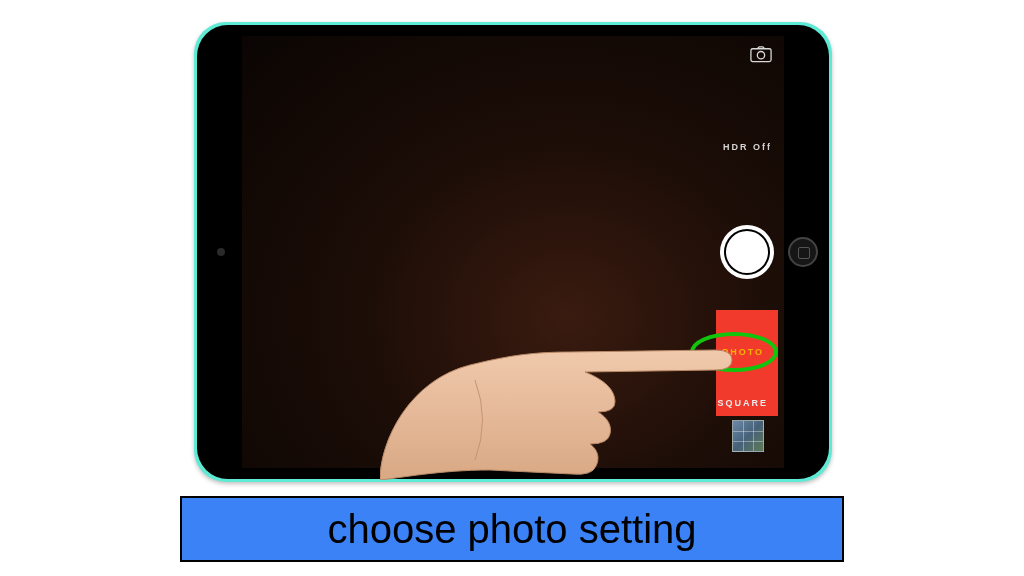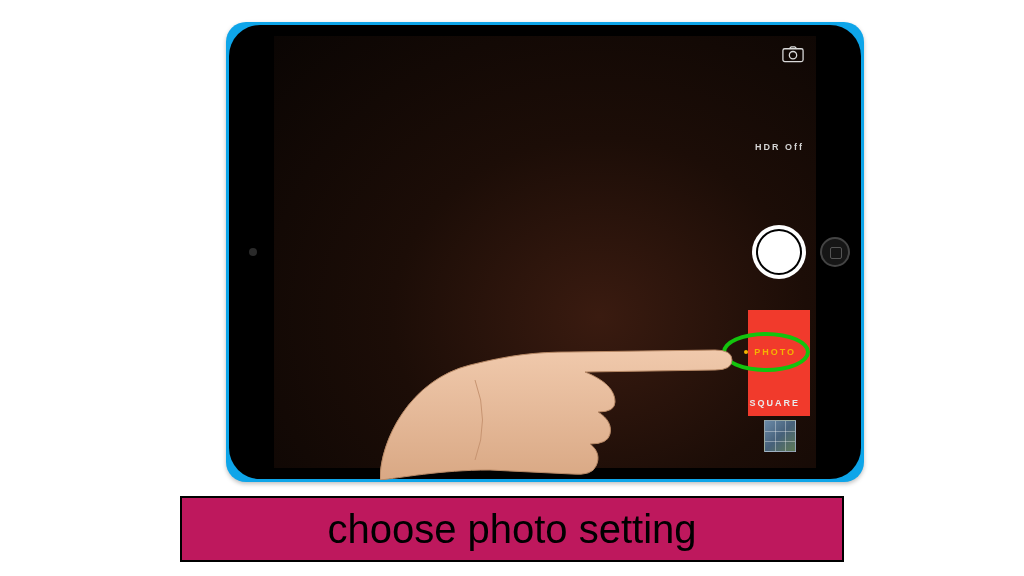--- a/index.html
+++ b/index.html
@@ -17,24 +17,23 @@
     height: 576px;
   }
 
   
   .ipad {
     position: absolute;
     left: 194px;
     top: 22px;
     width: 638px;
     height: 460px;
-    background: #0ea5e9;
-    border-radius: 20px;
+    background: #5eead4;
+    border-radius: 32px;
     box-shadow: 0 2px 4px rgba(0,0,0,.25);
-    margin-left: 32px;
   }
   .ipad-inner {
     position: absolute;
     inset: 3px;
     background: #000;
     border-radius: 31px;
   }
   .bezel-camera {
     position: absolute;
     left: 23px;
@@ -168,21 +167,21 @@
   }
   .hand svg{ width:100%; height:100%; }
 
   
   .caption{
     position:absolute;
     left:180px;
     top:496px;
     width:664px;
     height:66px;
-    background:#be185d;
+    background:#3b82f6;
     border:2px solid #000;
     box-sizing:border-box;
     display:flex;
     align-items:center;
     justify-content:center;
     font-family:"Comic Sans MS","Comic Sans",cursive,sans-serif;
     font-size:40px;
     color:#000;
   }
 </style>

